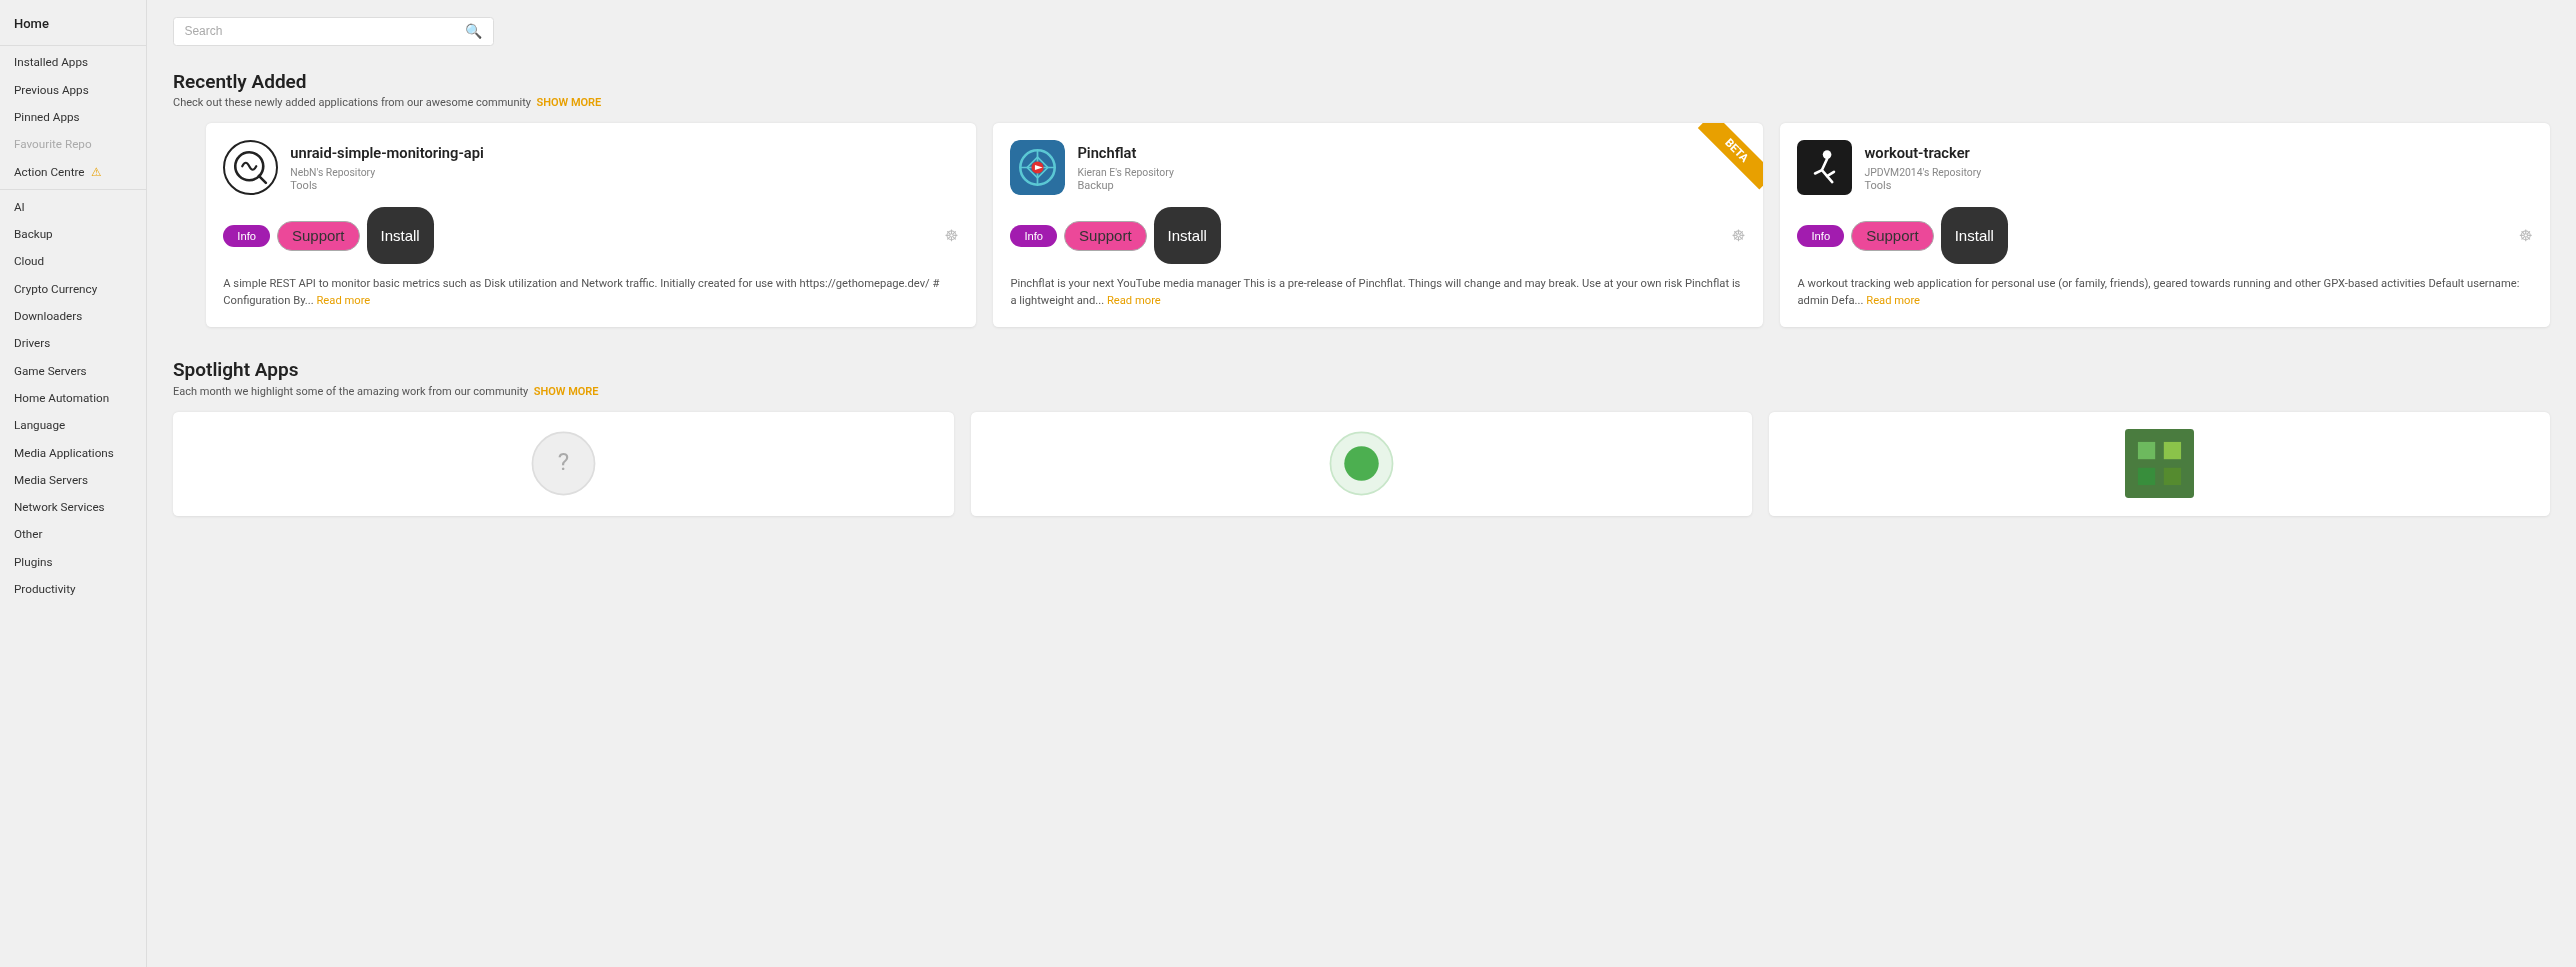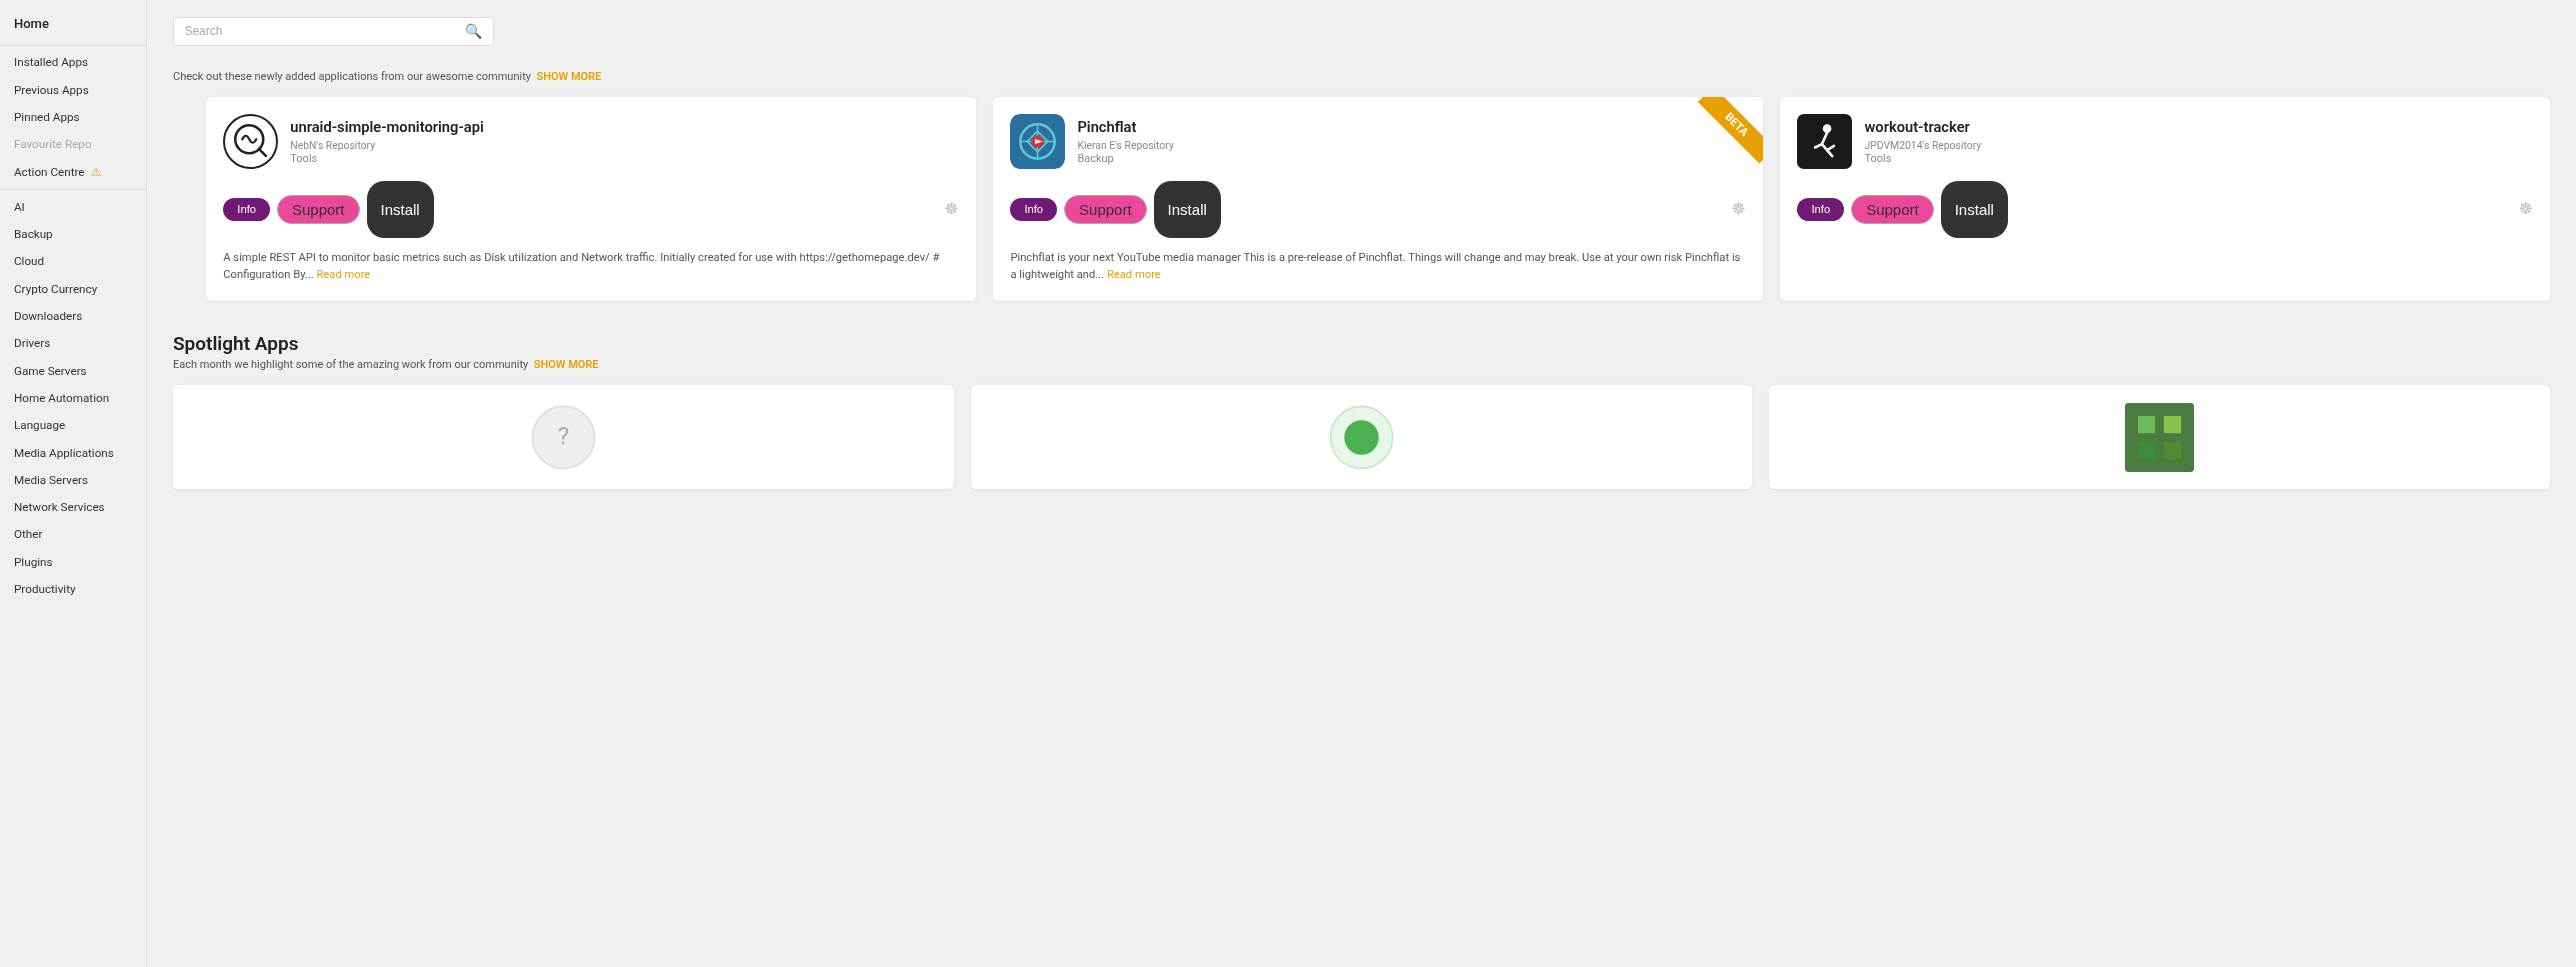--- a/index.html
+++ b/index.html
@@ -172,21 +172,21 @@
       color: #888;
     }
 
     .card-actions {
       display: flex;
       align-items: center;
       gap: 7px;
       margin: 12px 0;
     }
     .btn-info {
-      background: #701a75;
+      background: #a21caf;
       color: white;
       border: none;
       border-radius: 17.3px;
       padding: 5.2px 14px;
       font-size: 11.2px;
       cursor: pointer;
     }
     .btn-support {
       background: #ec4899;
       color: #333;
@@ -296,20 +296,21 @@
   <div class="sidebar-item">Productivity</div>
 </nav>
 
 <main id="main">
 
   <div class="search-bar">
     <input type="text" placeholder="Search" style="">
     <span class="search-icon">🔍</span>
   </div>
 
+  <h2 class="section-title">Recently Added</h2>
   <p class="section-subtitle">
     <span>Check out these newly added applications from our awesome community</span>
     &nbsp;<a class="show-more">SHOW MORE</a>
   </p>
 
   <div class="cards-grid">
 
     <div class="app-card">
       <div class="card-header">
         <div class="app-icon icon-monitoring">
@@ -385,20 +386,24 @@
           <div class="app-repo">JPDVM2014's Repository</div>
           <div class="app-category">Tools</div>
         </div>
       </div>
       <div class="card-actions">
         <button class="btn-info">Info</button>
         <button class="btn-support">Support</button>
         <button class="btn-install">Install</button>
         <span class="drag-icon">☸</span>
       </div>
+      <div class="card-description">
+        <span>A workout tracking web application for personal use (or family, friends), geared towards running and other GPX-based activities Default username: admin Defa...</span>
+        <a class="read-more">Read more</a>
+      </div>
     </div>
 
   </div>
 
   <h2 class="section-title">Spotlight Apps</h2>
   <p class="section-subtitle">
     <span>Each month we highlight some of the amazing work from our community</span>
     &nbsp;<a class="show-more">SHOW MORE</a>
   </p>
 

